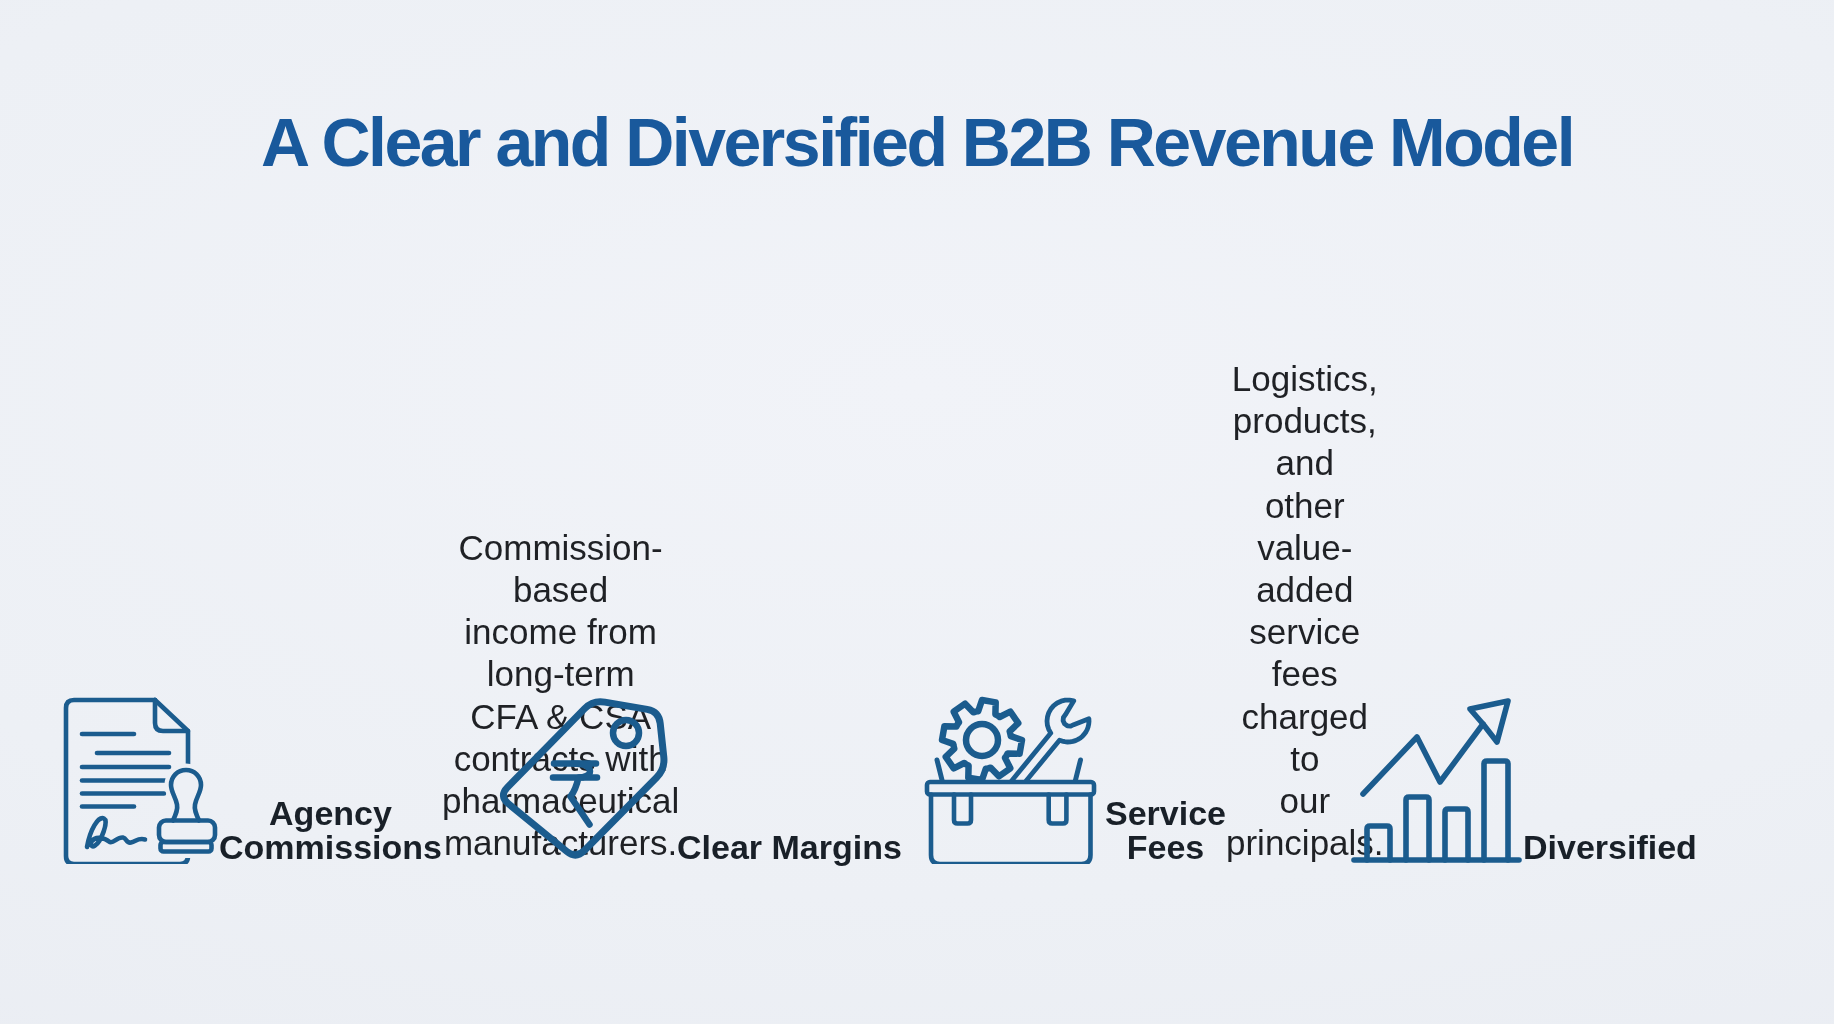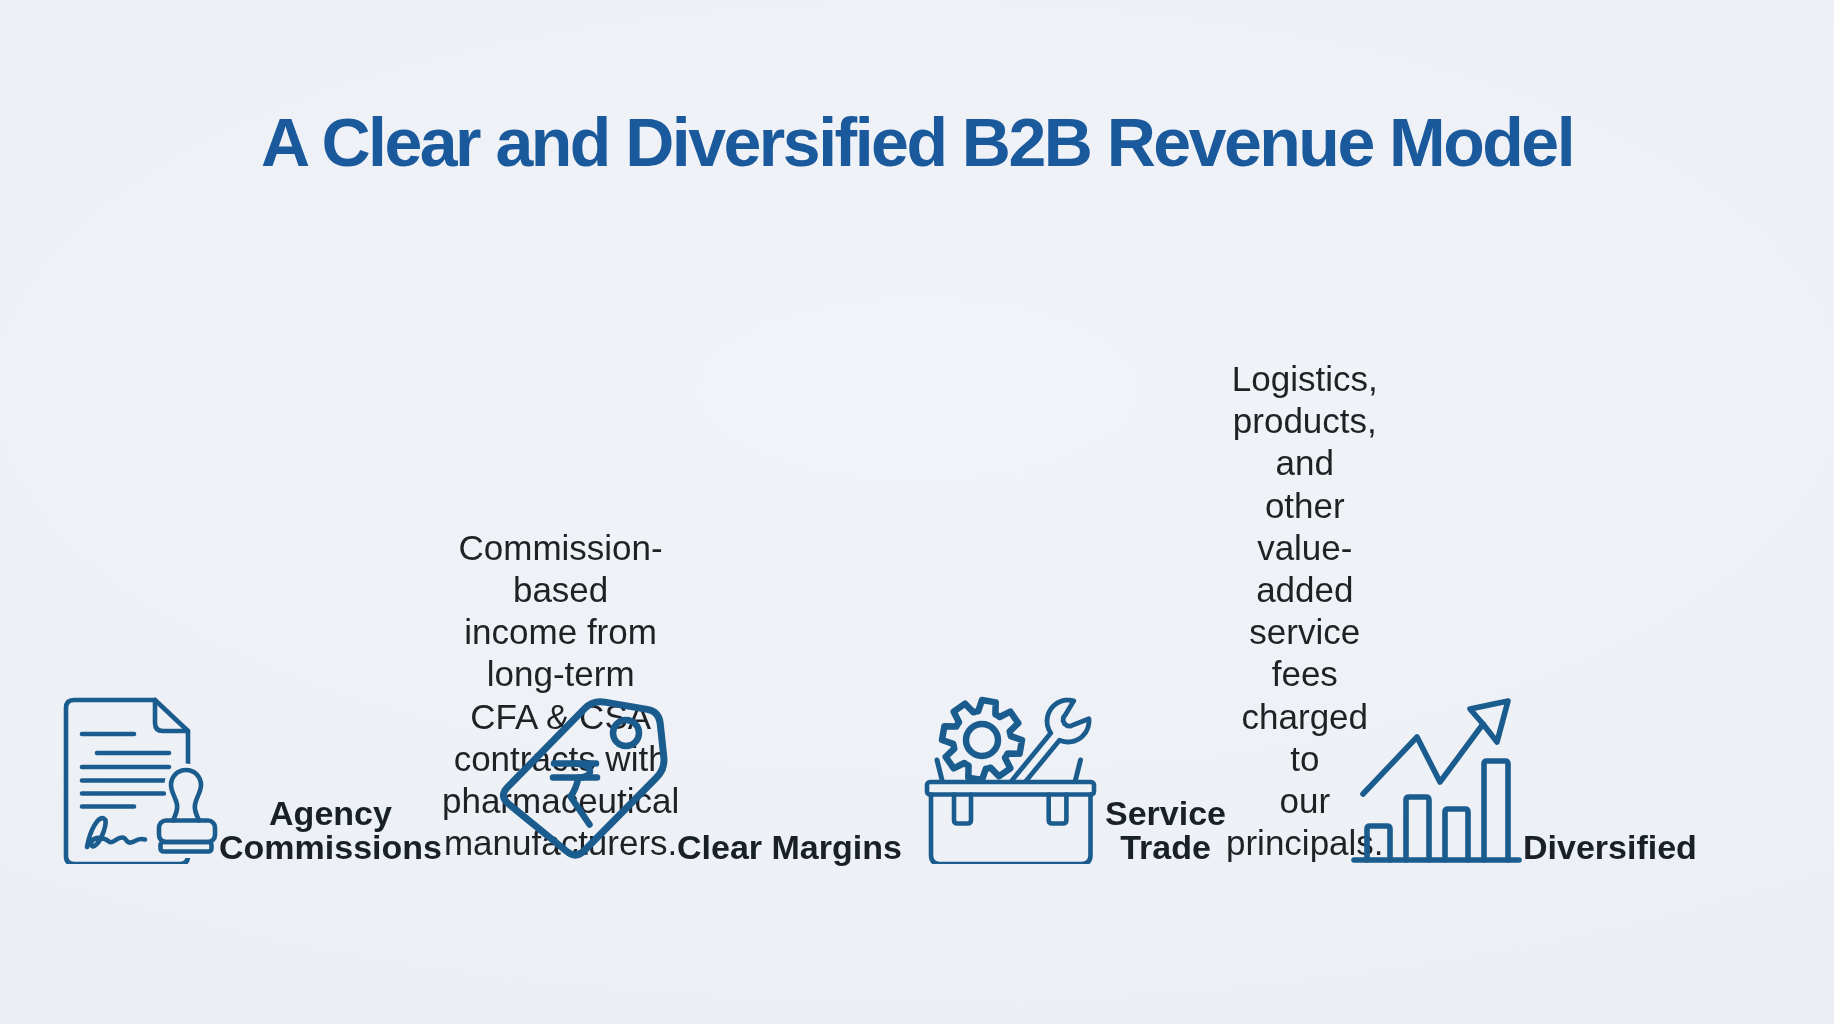--- a/index.html
+++ b/index.html
@@ -92,21 +92,21 @@
             <path d="M163.5,64 L158,86"></path>
           </g>
           <rect x="10" y="86" width="167" height="12.5" rx="3" fill="#edf0f5" stroke="#1b5c8e" stroke-width="4.6"></rect>
           <g class="st" stroke-width="4.6">
             <path d="M14,98.5 V159 Q14,168 23,168 H164.5 Q173.5,168 173.5,159 V98.5"></path>
             <path d="M37,98.5 V124 Q37,127.5 40.5,127.5 H50.5 Q54,127.5 54,124 V98.5"></path>
             <path d="M131.7,98.5 V124 Q131.7,127.5 135.2,127.5 H145.9 Q149.4,127.5 149.4,124 V98.5"></path>
           </g>
         </svg>
       </div>
-      <h2>Service Trade</h2>
+      <h2>Service Fees</h2>
       <p>Logistics, products, and
 other value-added
 service fees charged to
 our principals.</p>
     </section>
 
     <section class="col">
       <div class="icon-wrap">
         <svg width="176" height="168" viewBox="0 0 176 168">
           <g class="st" stroke-width="5.6">

